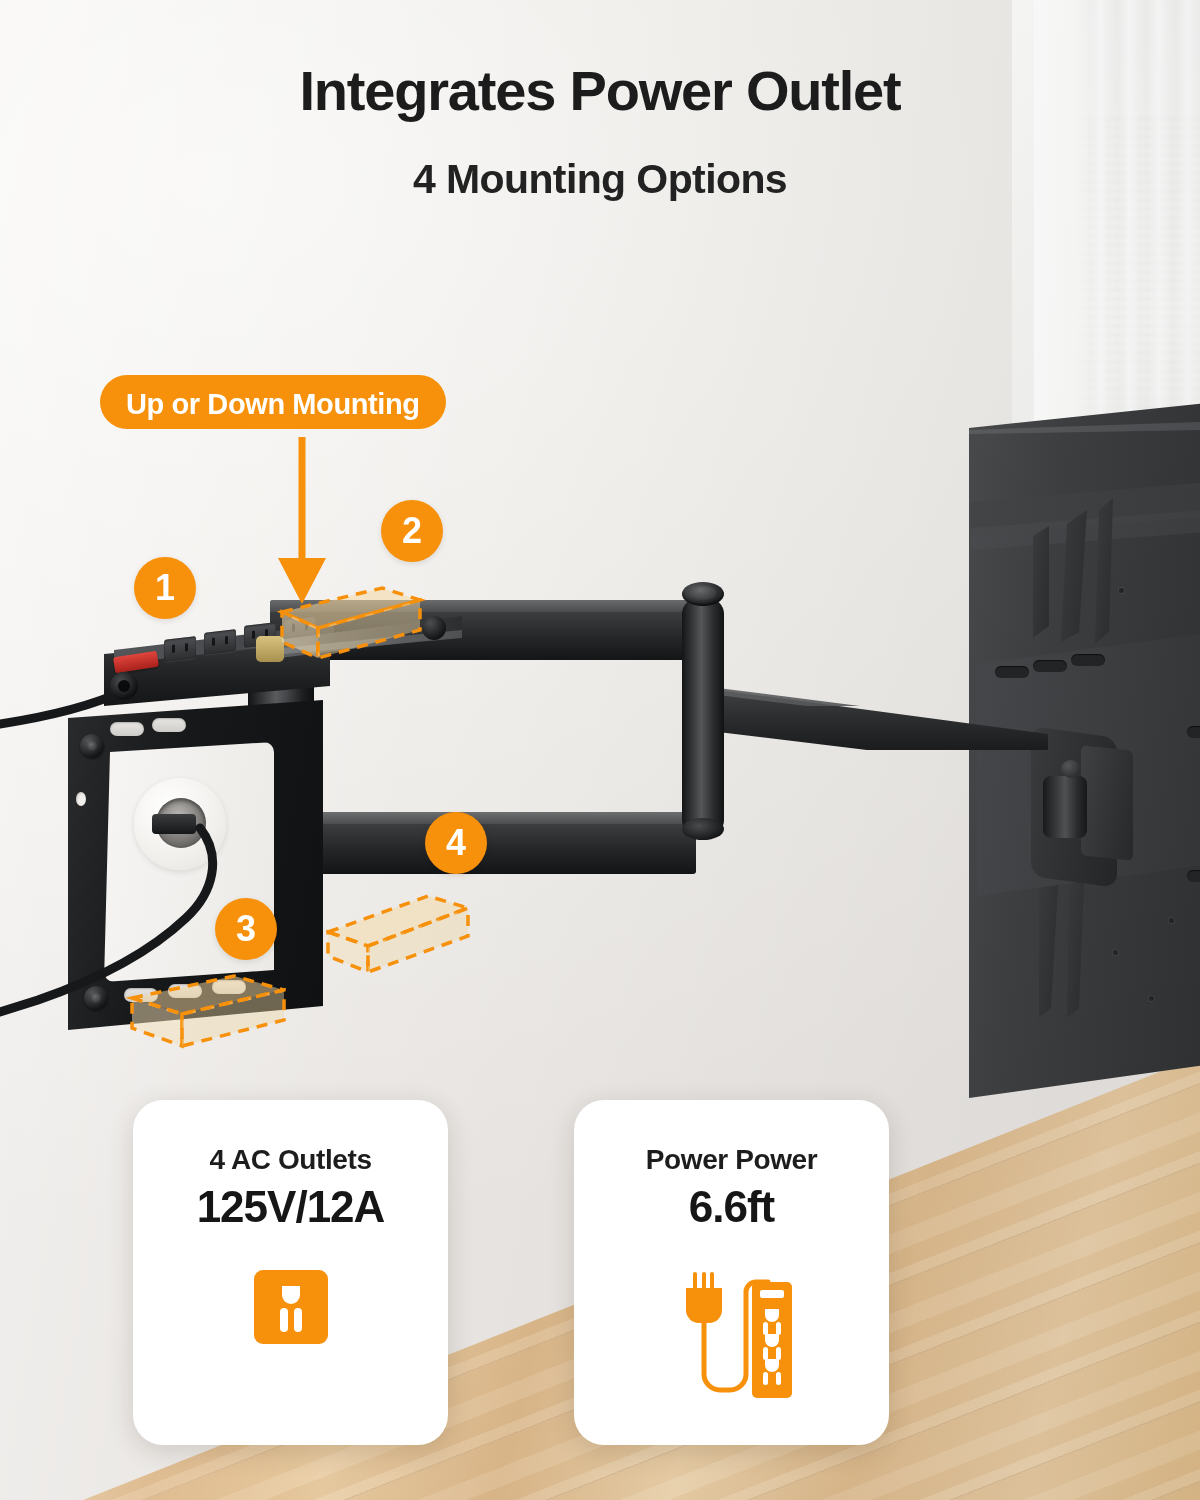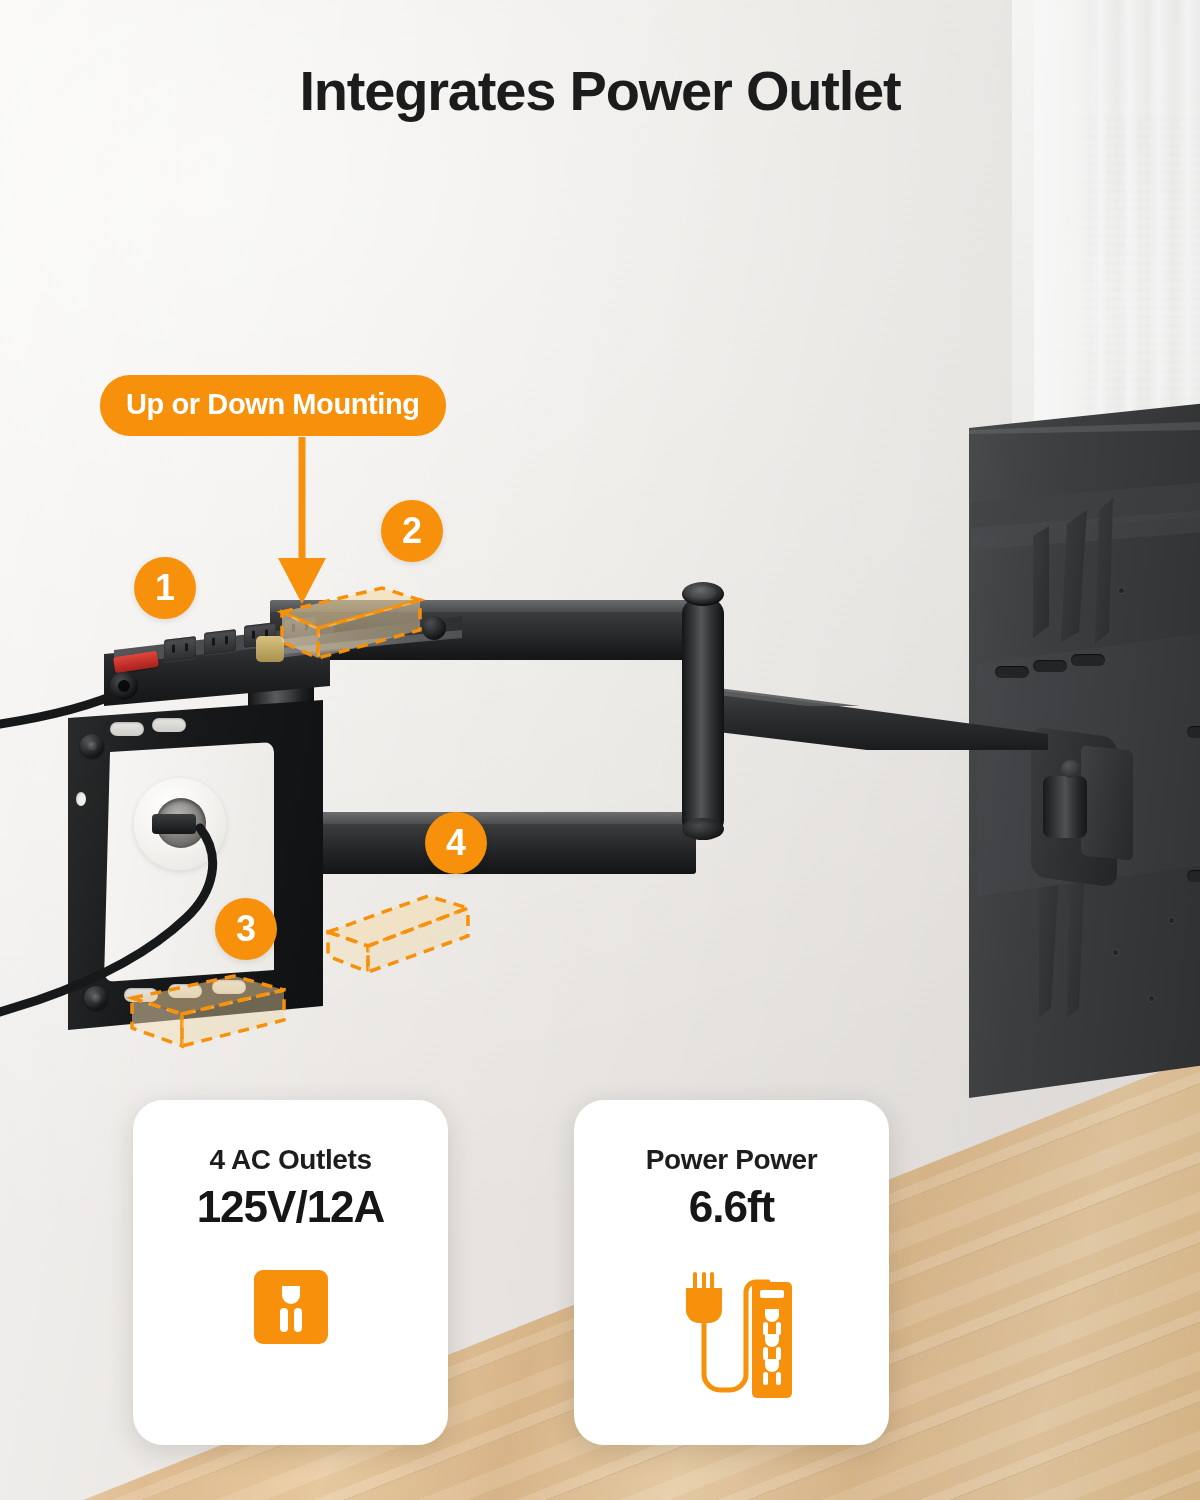--- a/index.html
+++ b/index.html
@@ -353,21 +353,21 @@
     position:absolute; border-radius:50%;
     background:#f7900a;
     color:#ffffff; font-weight:700;
     display:flex; align-items:center; justify-content:center;
     box-shadow:0 2px 6px rgba(0,0,0,.10);
   }
   .pill {
     position:absolute; left:100px; top:375px;
     background:#f7900a; color:#ffffff;
     font-size:29px; font-weight:700; letter-spacing:-0.4px;
-    padding:13px 26px 15px; border-radius:30px;
+    padding:13px 26px 8px; border-radius:30px;
     white-space:nowrap;
   }
   .ann-svg { position:absolute; left:0; top:0; width:1200px; height:1500px; pointer-events:none; }
 
   
   .prism { position:absolute; }
   .prism svg { display:block; overflow:visible; }
 
   
   .card {
@@ -551,20 +551,21 @@
     <span>2</span>
   </div>
   <div class="badge" style="left:215px;top:898px;width:62px;height:62px;font-size:36px;">
     <span>3</span>
   </div>
   <div class="badge" style="left:425px;top:812px;width:62px;height:62px;font-size:36px;">
     <span>4</span>
   </div>
 
   <div class="headline">Integrates Power Outlet</div>
+  <div class="subhead">4 Mounting Options</div>
 
   <div class="card card-a">
     <div class="card-title">4 AC Outlets</div>
     <div class="card-value">125V/12A</div>
     <div class="card-icon">
       <svg width="74" height="74" viewBox="0 0 74 74">
         <rect x="0" y="0" width="74" height="74" rx="9" fill="#F7900A"></rect>
         <path d="M28 16 h18 v9 a9 9 0 0 1 -18 0 z" fill="#ffffff"></path>
         <rect x="26" y="38" width="8" height="24" rx="4" fill="#ffffff"></rect>
         <rect x="40" y="38" width="8" height="24" rx="4" fill="#ffffff"></rect>

